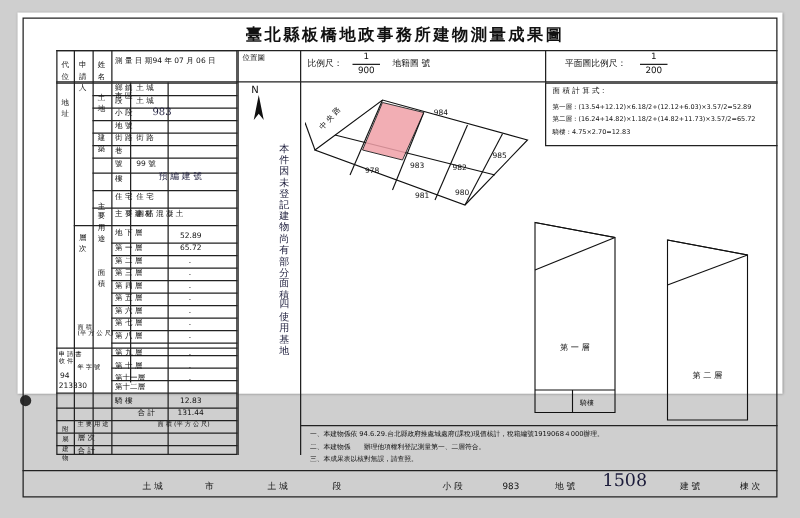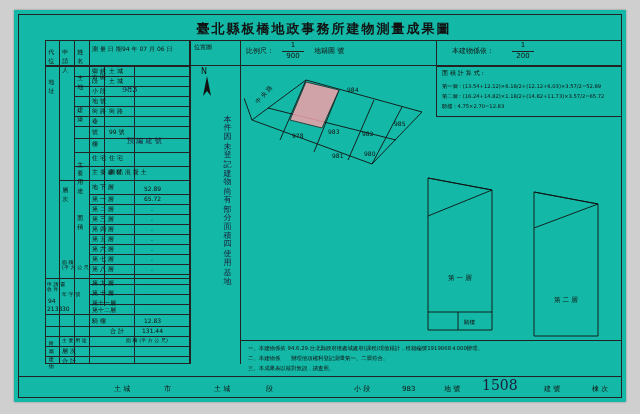--- a/index.html
+++ b/index.html
@@ -1,18 +1,18 @@
 <!DOCTYPE html>
 <html><head>
 <meta charset="utf-8">
 <style>
   html,body{margin:0;padding:0;background:#c9c9c9;}
   body{font-family:"DejaVu Sans","Liberation Sans",sans-serif;}
   #page{position:relative;width:640px;height:414px;background:#cfcfcf;overflow:hidden;}
-  #sheet{position:absolute;left:14px;top:10px;width:612px;height:392px;background:#14b8a6;
+  #sheet{position:absolute;left:14px;top:10px;width:612px;height:305px;background:#ffffff;
          box-shadow:0 0 2px rgba(0,0,0,.35);}
   .bdr{position:absolute;border:1px solid #222;box-sizing:border-box;}
   .ln{position:absolute;background:#222;}
   .h{height:1px;}
   .v{width:1px;}
   .txt{position:absolute;font-size:6px;line-height:1.05;color:#111;white-space:pre;}
   .c{ text-align:center;}
   .vert{writing-mode:vertical-rl;text-orientation:upright;letter-spacing:1px;}
   .title{font-size:13px;font-weight:bold;letter-spacing:2px;color:#111;}
   .hand{font-family:"DejaVu Serif","Liberation Serif",serif;color:#1b1b3a;}
@@ -165,21 +165,21 @@
     </svg>
     <div class="txt hand vert" style="left:208px;top:98px;font-size:8px;letter-spacing:0;">本 件 因 未 登 記 建 物 尚 有 部 分 面 積 四 使 用 基 地</div>
 
     <div class="ln v" style="left:422px;top:30px;height:26px;"></div>
     <div class="txt" style="left:232px;top:38px;font-size:7px;">比例尺：</div>
     <div class="txt c" style="left:268px;top:32px;width:22px;font-size:7px;">1</div>
     <div class="ln h" style="left:268px;top:41px;width:22px;"></div>
     <div class="txt c" style="left:268px;top:43px;width:22px;font-size:7px;">900</div>
     <div class="txt" style="left:300px;top:38px;font-size:7px;">地籍圖 號</div>
 
-    <div class="txt" style="left:438px;top:38px;font-size:7px;">本建物係依：</div>
+    <div class="txt" style="left:438px;top:38px;font-size:7px;">平面圖比例尺：</div>
     <div class="txt c" style="left:498px;top:32px;width:22px;font-size:7px;">1</div>
     <div class="ln h" style="left:498px;top:41px;width:22px;"></div>
     <div class="txt c" style="left:498px;top:43px;width:22px;font-size:7px;">200</div>
 
     <div class="ln h" style="left:422px;top:56px;width:186px;"></div>
     <div class="ln v" style="left:422px;top:56px;height:50px;"></div>
     <div class="ln h" style="left:422px;top:106px;width:186px;"></div>
     <div class="txt" style="left:428px;top:60px;font-size:6px;">面 積 計 算 式：</div>
     <div class="txt" style="left:428px;top:74px;font-size:5.2px;">第一層：(13.54+12.12)×6.18/2+(12.12+6.03)×3.57/2=52.89</div>
     <div class="txt" style="left:428px;top:84px;font-size:5.2px;">第二層：(16.24+14.82)×1.18/2+(14.82+11.73)×3.57/2=65.72</div>

